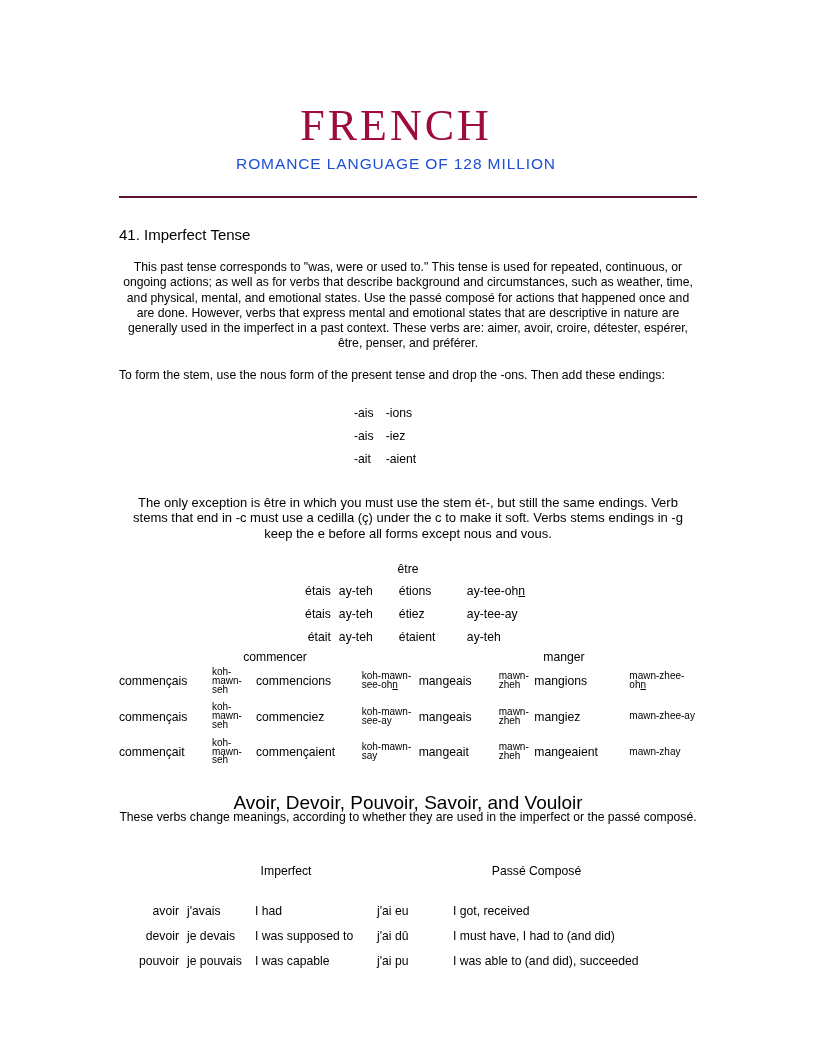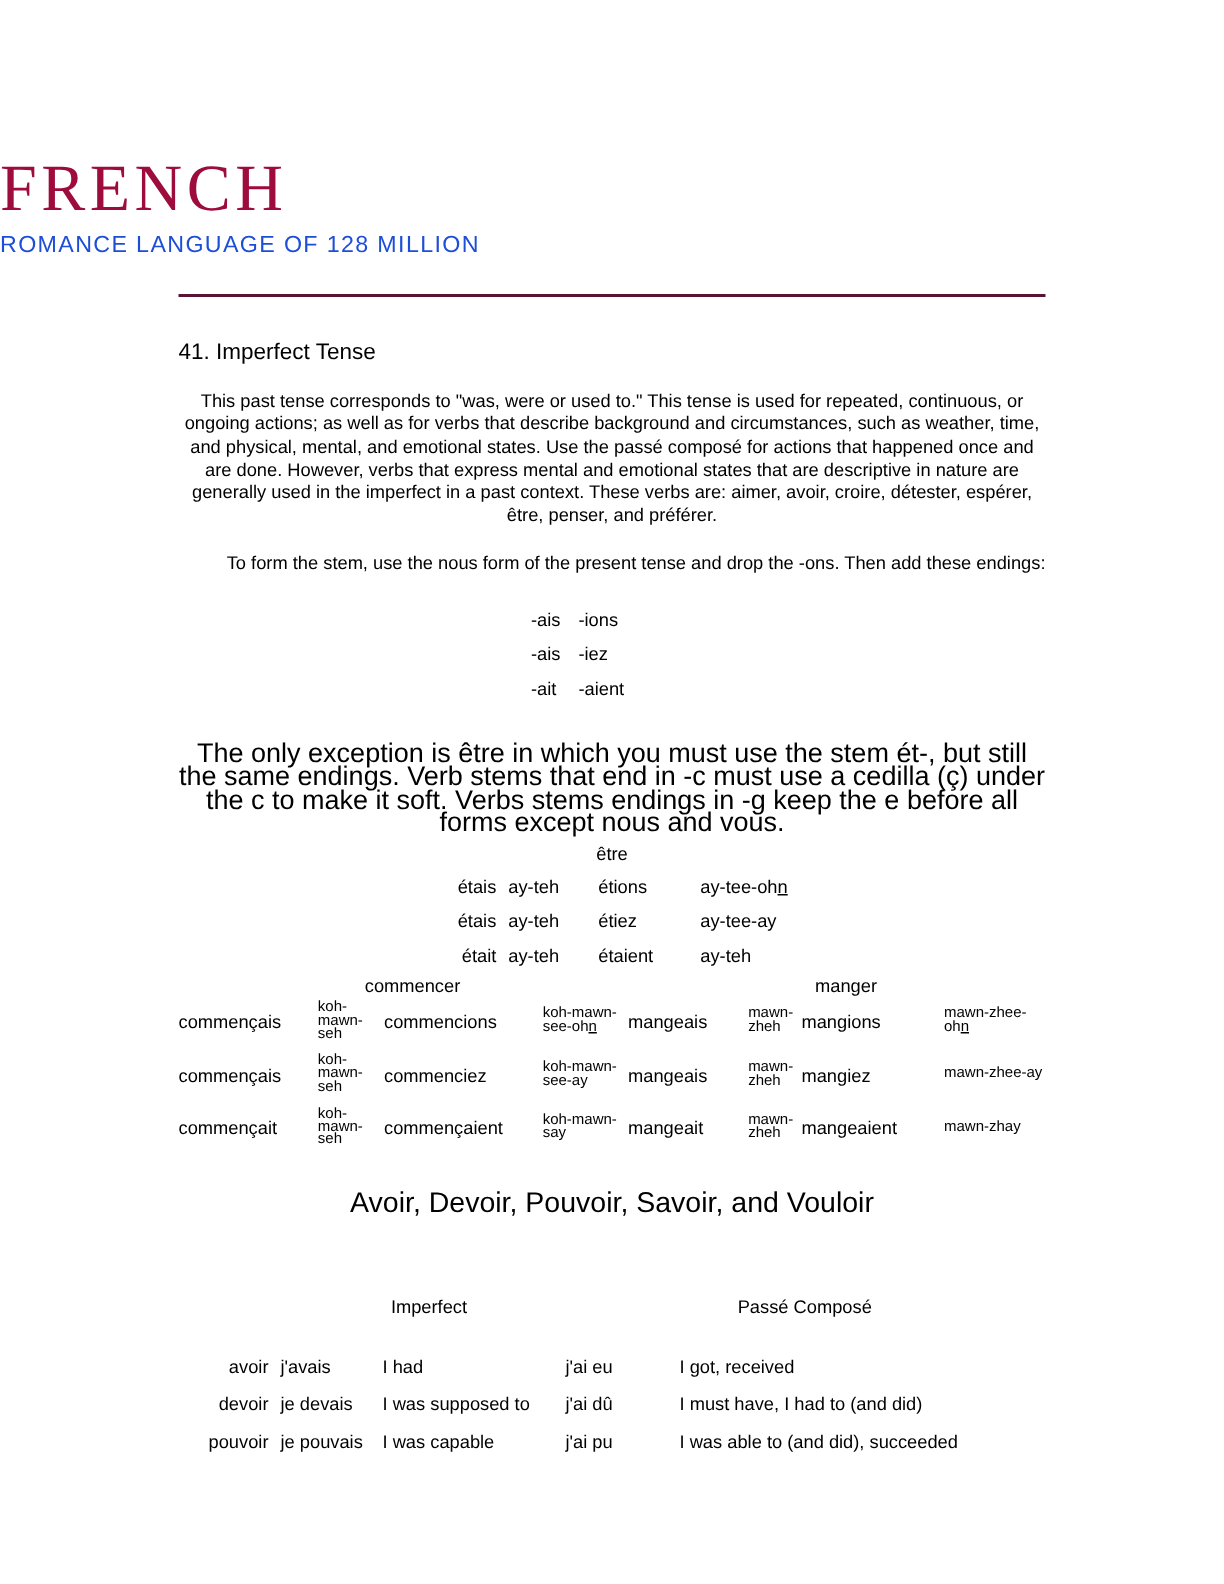--- a/index.html
+++ b/index.html
@@ -22,21 +22,21 @@
     height: 1056px;
     box-sizing: border-box;
   }
 
   
   .masthead {
     position: absolute;
     left: 0;
     top: 104px;
     width: 792px;
-    text-align: left;
+    text-align: center;
   }
   .masthead-title {
     font-family: "Liberation Serif", serif;
     font-size: 44px;
     letter-spacing: 3px;
     color: #9e0b3d;
     line-height: 1.02;
     margin: 0;
     font-weight: normal;
   }
@@ -77,21 +77,21 @@
     text-align: center;
   }
 
   .stem-line {
     position: absolute;
     left: 119px;
     top: 368px;
     width: 578px;
     font-size: 12.2px;
     line-height: 15.3px;
-    text-align: right;
+    text-align: left;
   }
 
   
   .endings-table {
     position: absolute;
     left: 354px;
     top: 406px;
     border-collapse: collapse;
     font-size: 12.2px;
   }
@@ -99,21 +99,21 @@
     padding: 0 6px 9px 0;
     white-space: nowrap;
   }
   .endings-table td.col-b { padding-left: 6px; }
 
   .exception-paragraph {
     position: absolute;
     left: 119px;
     top: 495px;
     width: 578px;
-    font-size: 18px;
+    font-size: 13px;
     line-height: 15.3px;
     text-align: center;
   }
 
   
   .etre-block {
     position: absolute;
     left: 119px;
     top: 562px;
     width: 578px;
@@ -360,20 +360,21 @@
           <td class="verbform">mangeait</td>
           <td class="pron">mawn-zheh</td>
           <td class="verbform">mangeaient</td>
           <td class="pron"><span>mawn-zhay</span><span class="underline-n"></span></td>
         </tr>
       </tbody>
     </table>
   </div>
 
   <div class="avoir-title">Avoir, Devoir, Pouvoir, Savoir, and Vouloir</div>
+  <div class="avoir-note">These verbs change meanings, according to whether they are used in the imperfect or the passé composé.</div>
 
   <div class="compare-block">
     <div class="compare-headers">
       <div class="compare-header-imperfect">Imperfect</div>
       <div class="compare-header-passe">Passé Composé</div>
     </div>
     <table class="compare-table">
       <colgroup>
         <col class="cmp-verb">
           <col class="cmp-imp">

